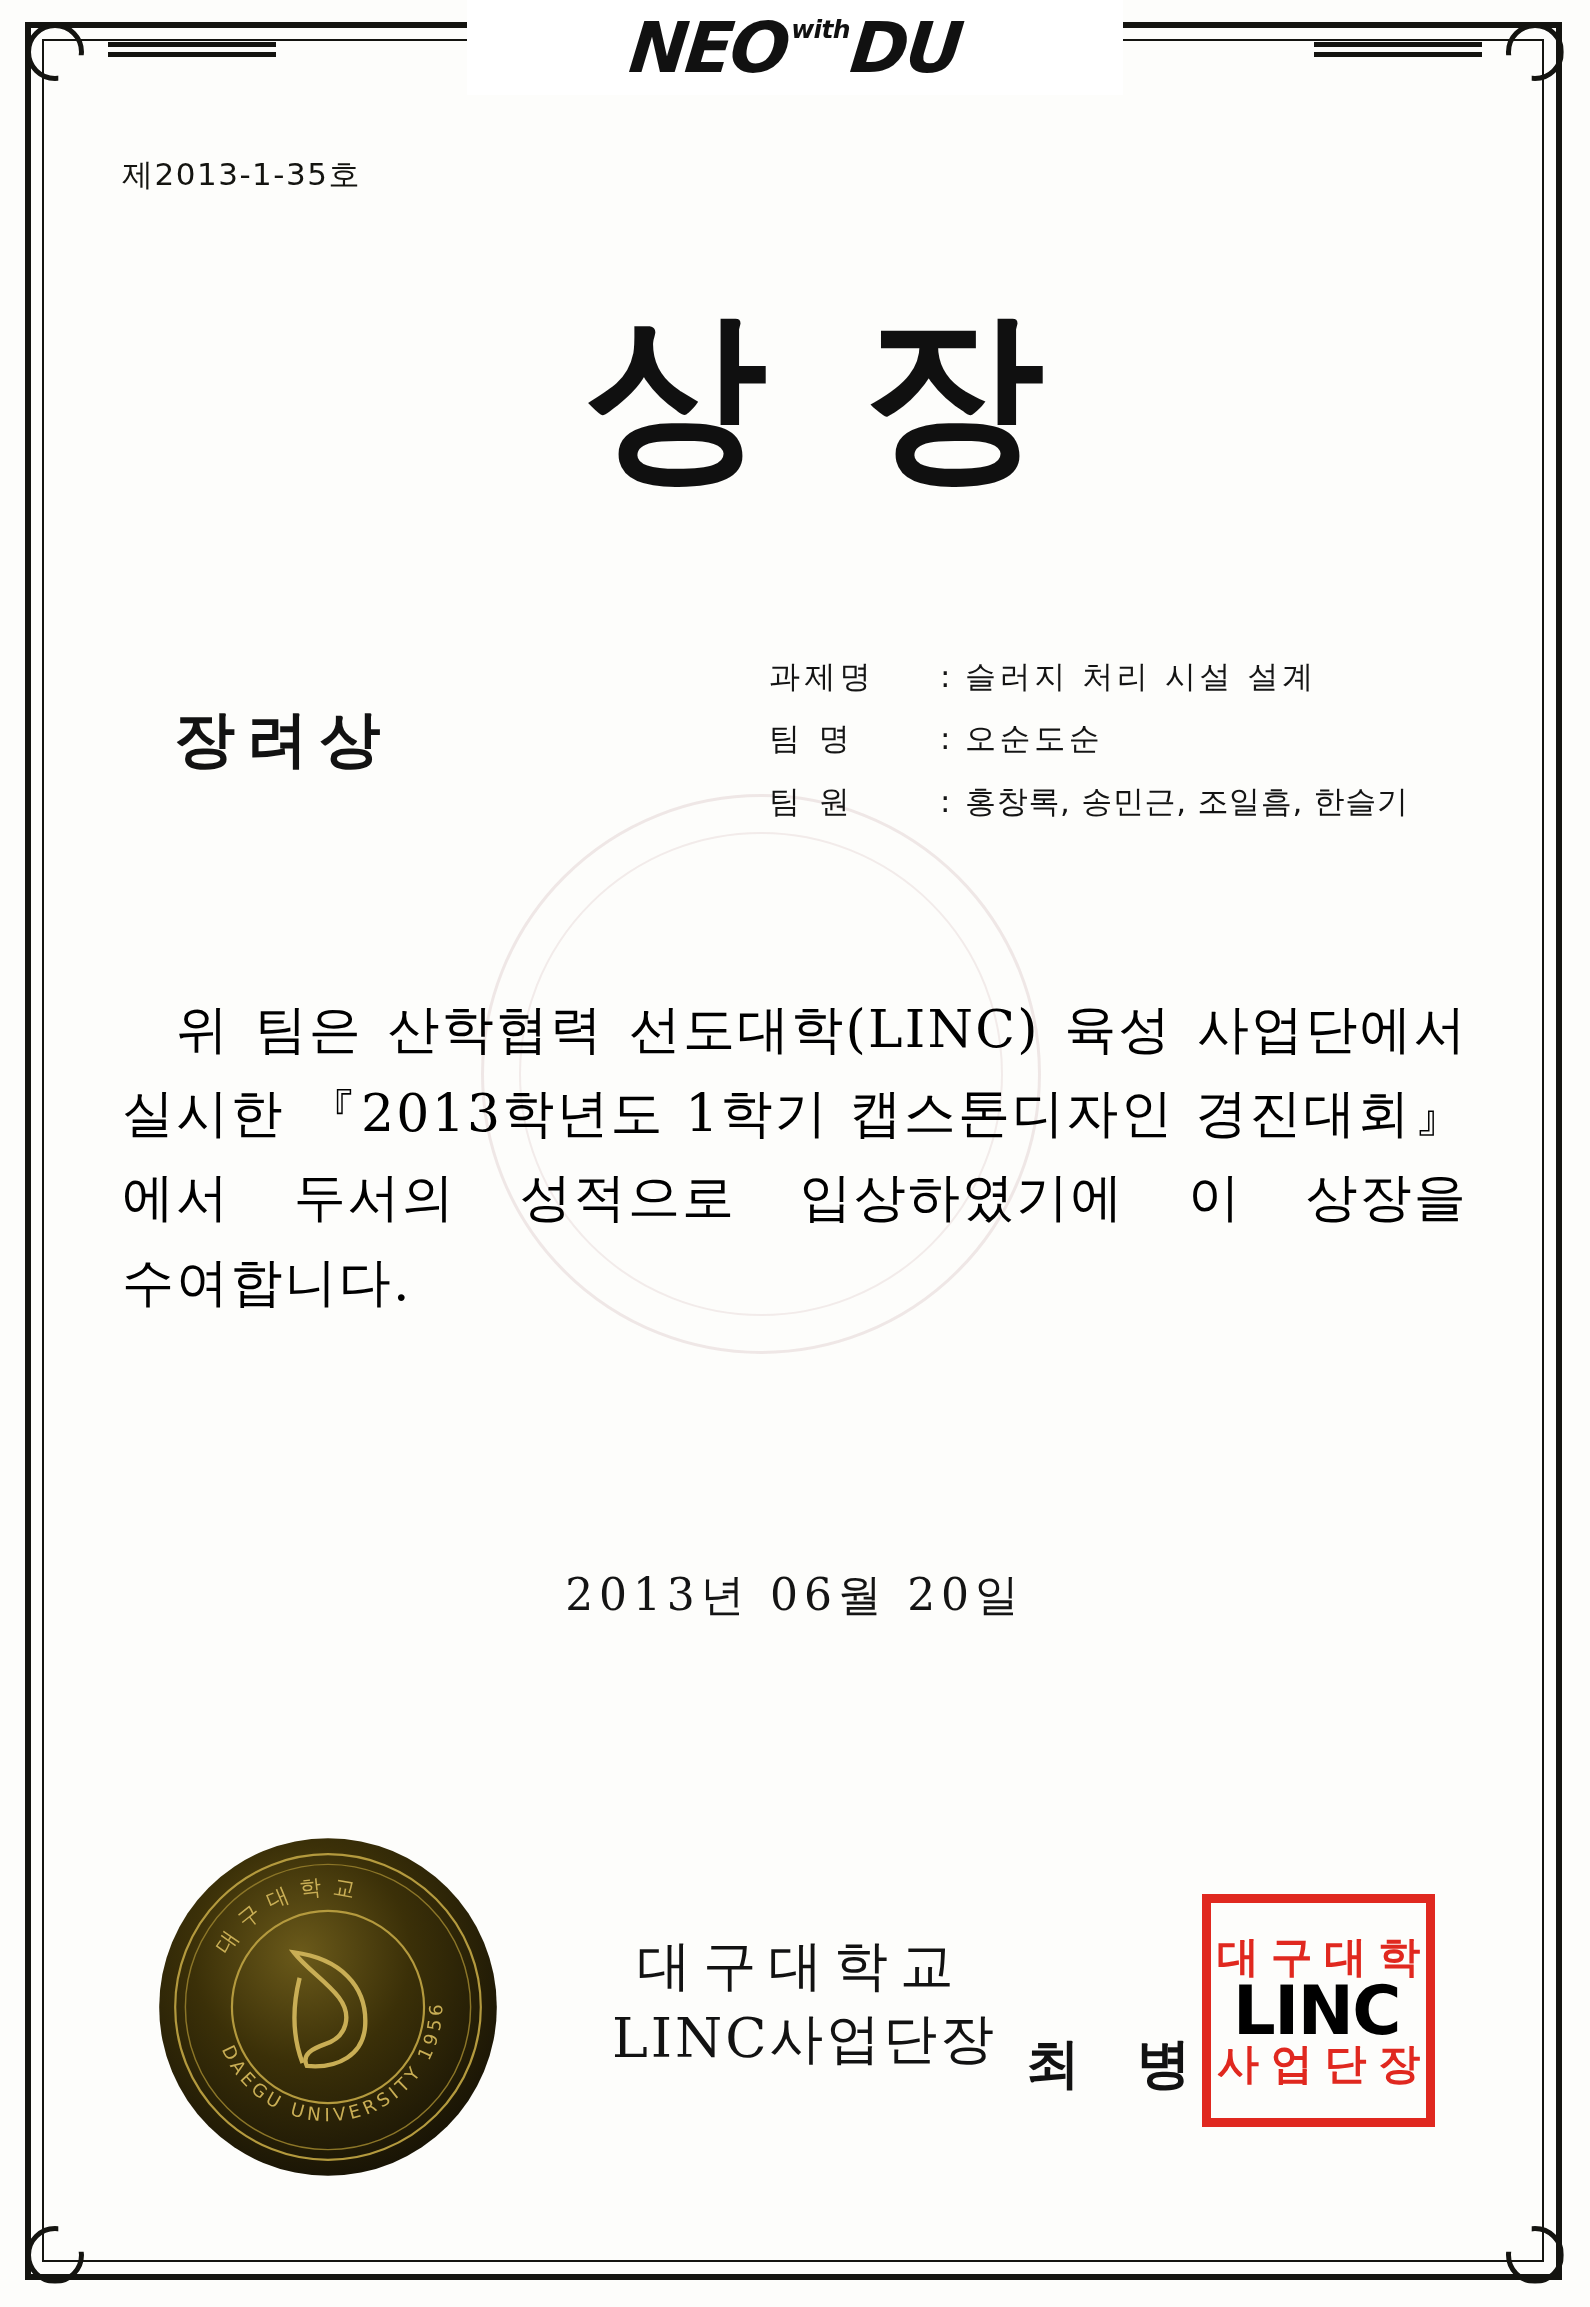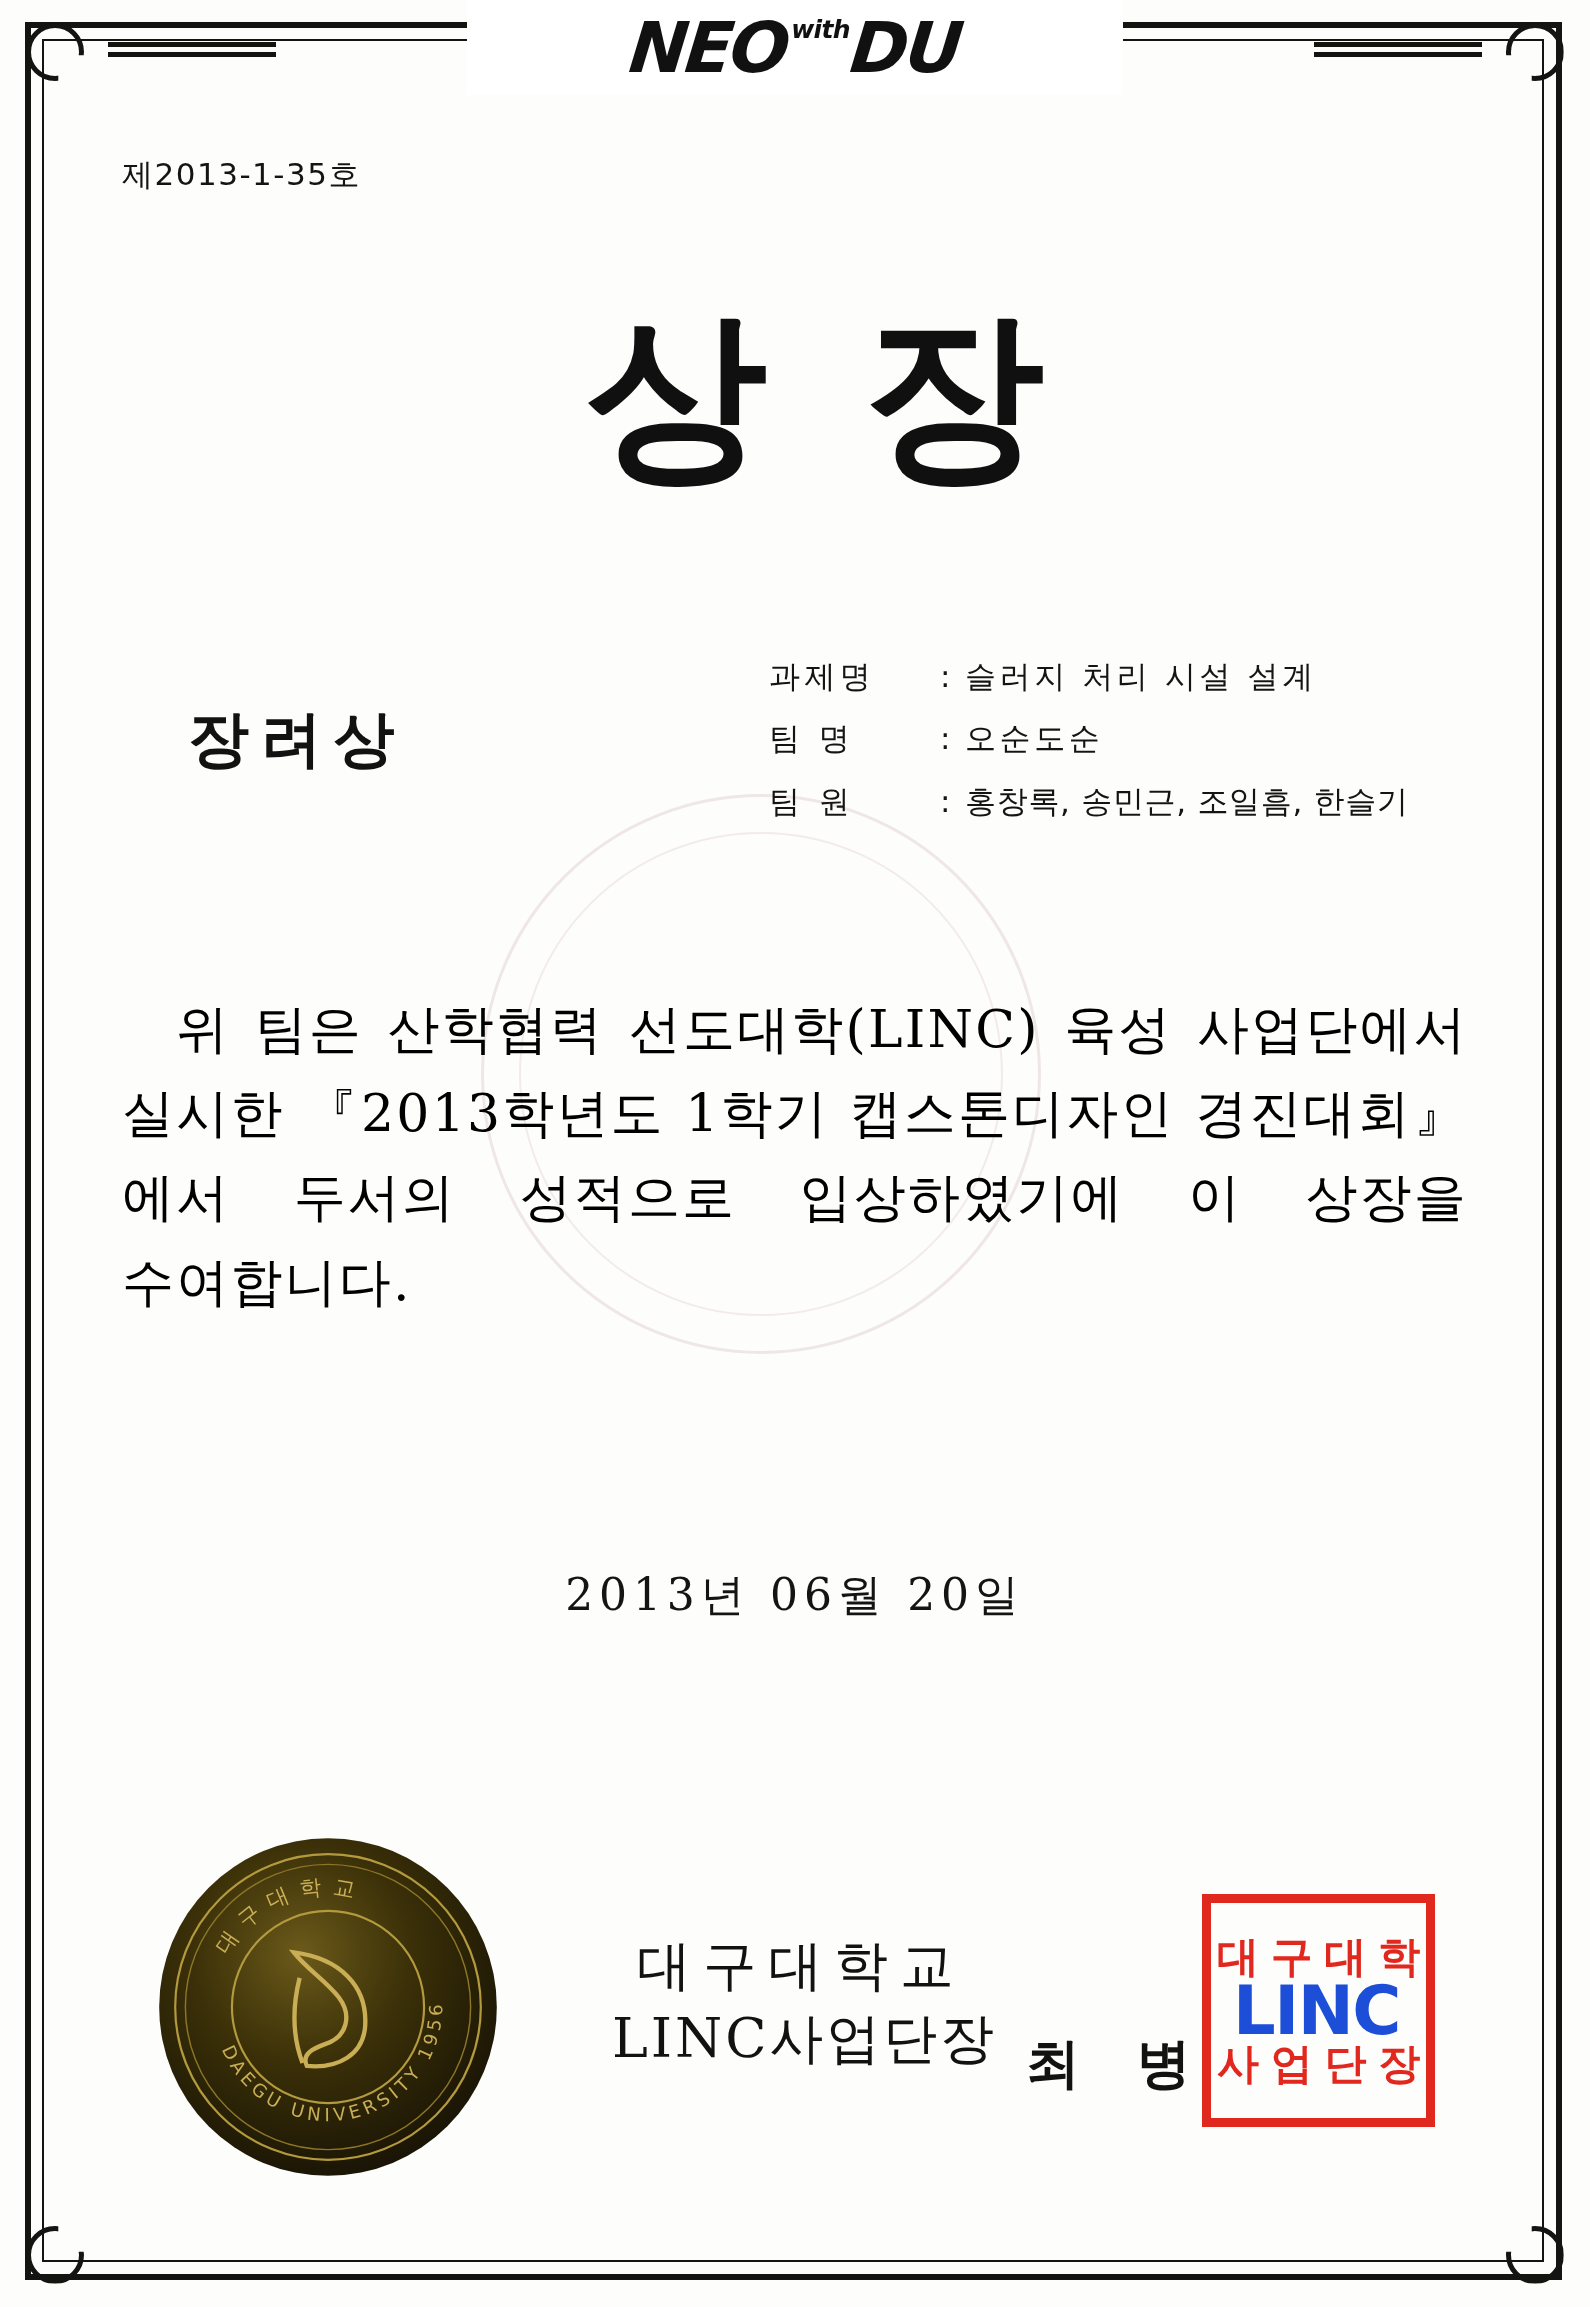--- a/index.html
+++ b/index.html
@@ -144,21 +144,21 @@
     letter-spacing: 95px;
     text-indent: 95px;
     color: #101010;
     line-height: 1.05;
     margin-left: 40px;
   }
 
   
   .award-name {
     position: absolute;
-    left: 188px;
+    left: 174px;
     top: 699px;
     font-family: "DejaVu Serif", serif;
     font-weight: 700;
     font-size: 61px;
     letter-spacing: 11.7px;
     color: #121212;
   }
 
   .meta-block {
     position: absolute;
@@ -287,21 +287,21 @@
   .stamp-linc {
     position: absolute;
     left: 0; right: 4px;
     top: 50%;
     transform: translateY(-50%);
     text-align: center;
     font-family: "DejaVu Sans", sans-serif;
     font-weight: 700;
     font-size: 67px;
     letter-spacing: -1.5px;
-    color: #1d4ed8;
+    color: #000000;
   }
 
   
   .watermark {
     position: absolute;
     left: 481px;
     top: 794px;
     width: 554px;
     height: 554px;
     border-radius: 50%;

